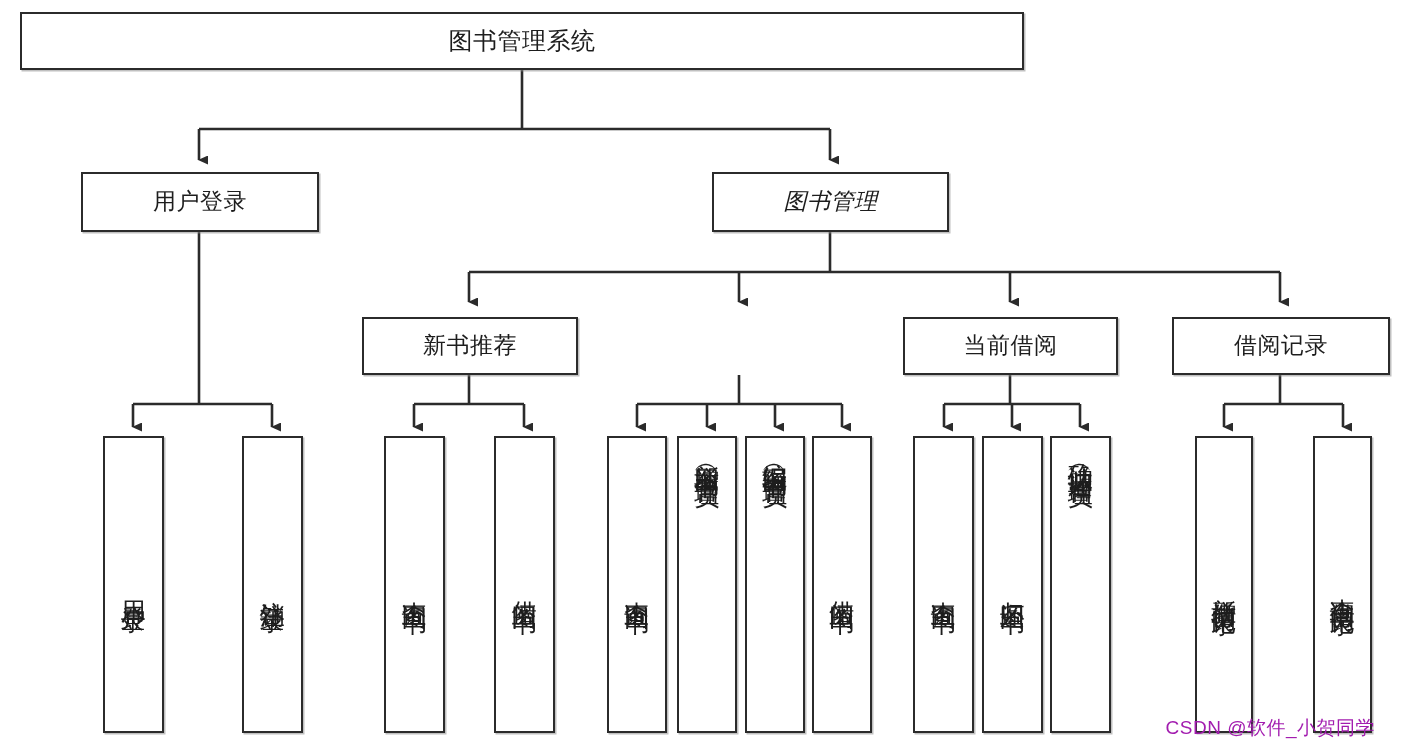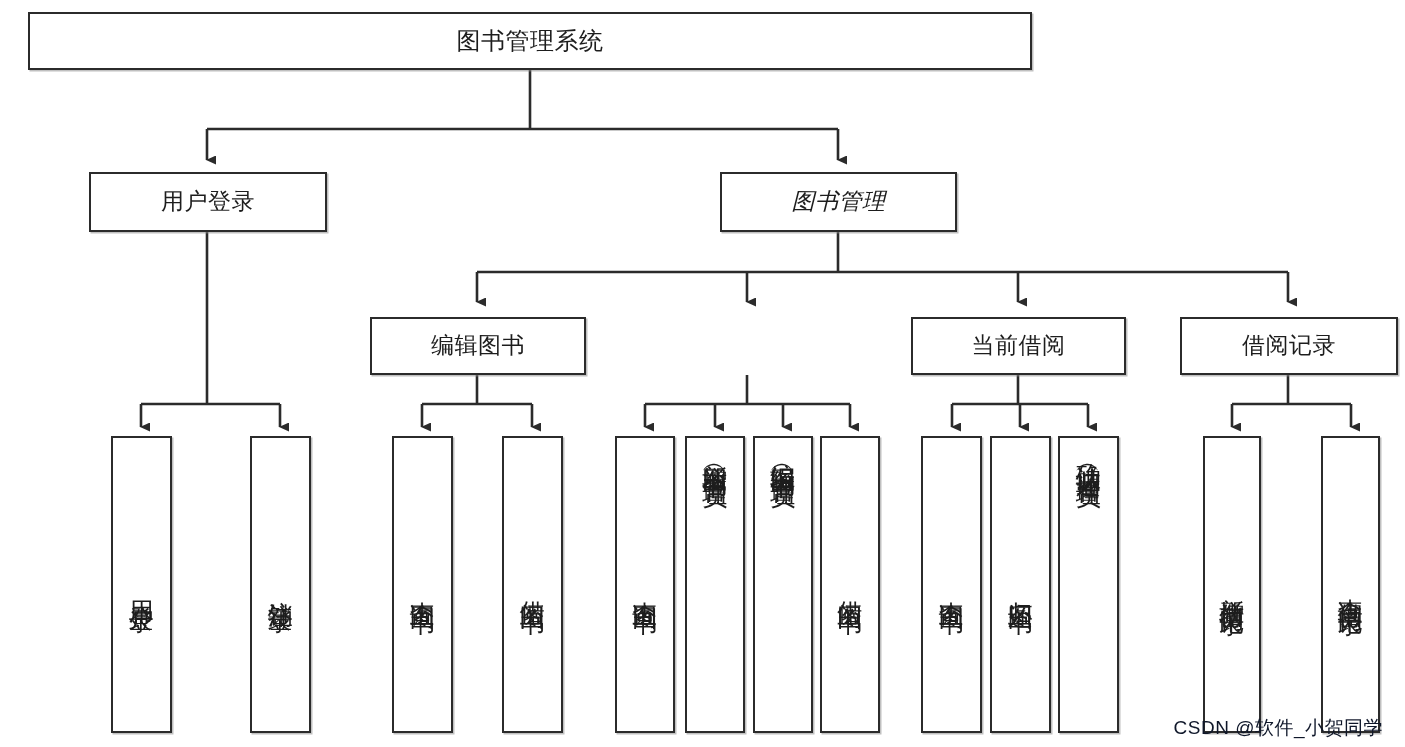--- a/index.html
+++ b/index.html
@@ -11,21 +11,20 @@
     width: 1405px;
     height: 747px;
     font-family: "Liberation Sans", "DejaVu Sans", sans-serif;
     overflow: hidden;
   }
   #canvas {
     position: relative;
     width: 1383px;
     height: 747px;
     background: #ffffff;
-    margin-left: 8px;
   }
   svg.edges {
     position: absolute;
     left: 0;
     top: 0;
     width: 1405px;
     height: 747px;
     pointer-events: none;
   }
   .node {
@@ -66,21 +65,21 @@
   }
   .v-node.top-align {
     align-items: flex-start;
     padding-top: 6px;
   }
   .watermark {
     position: absolute;
     right: 8px;
     bottom: 6px;
     font-size: 19px;
-    color: #0f172a;
+    color: #a21caf;
     white-space: nowrap;
     letter-spacing: 0.5px;
   }
 </style>
 </head>
 <body>
 
 <div id="canvas">
 
   <svg class="edges" viewBox="0 0 1405 747" xmlns="http://www.w3.org/2000/svg">
@@ -138,21 +137,21 @@
   </div>
 
   <div class="node h-node" style="left:81px; top:172px; width:238px; height:60px;">
     <span class="lbl">用户登录</span>
   </div>
   <div class="node h-node" style="left:712px; top:172px; width:237px; height:60px;font-style:italic;">
     <span class="lbl">图书管理</span>
   </div>
 
   <div class="node h-node" style="left:362px; top:317px; width:216px; height:58px;">
-    <span class="lbl">编辑图书</span>
+    <span class="lbl">新书推荐</span>
   </div>
   <div class="node h-node" style="left:903px; top:317px; width:215px; height:58px;">
     <span class="lbl">当前借阅</span>
   </div>
   <div class="node h-node" style="left:1172px; top:317px; width:218px; height:58px;">
     <span class="lbl">借阅记录</span>
   </div>
 
   <div class="node v-node" style="left:103px; top:436px; width:61px; height:297px;">
     <span class="lbl">用户登录</span>

